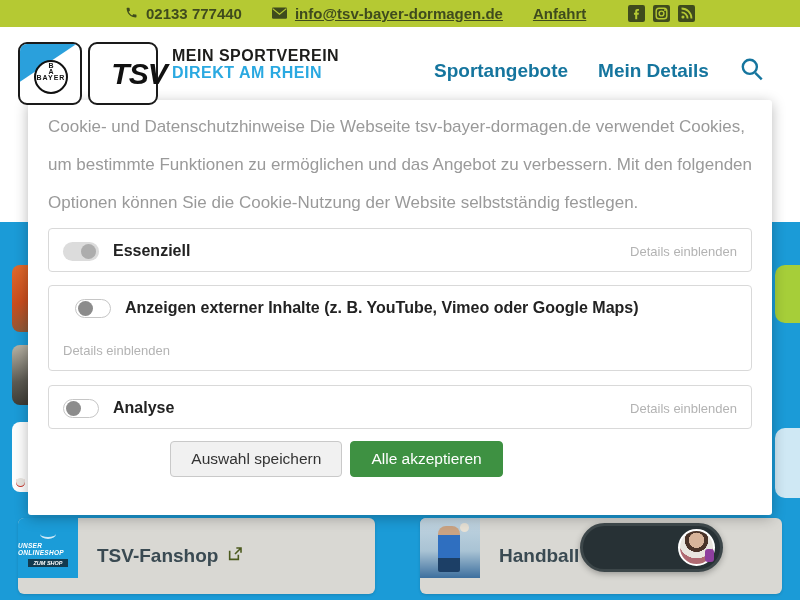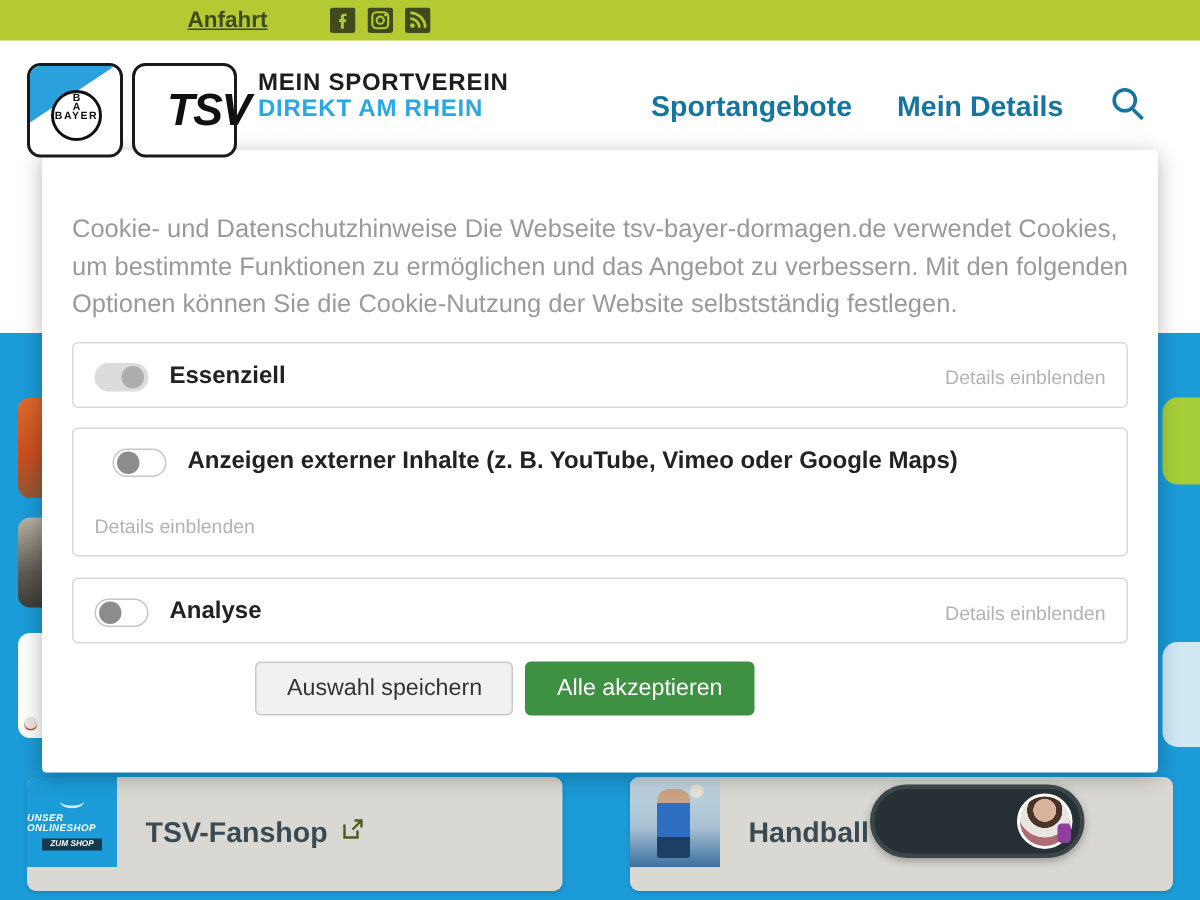--- a/index.html
+++ b/index.html
@@ -33,21 +33,21 @@
   .teal { position:absolute; left:0; top:222px; width:800px; height:378px; background:#1b9bd7; }
   .frag { position:absolute; }
   .frag-orange { left:12px; top:265px; width:17px; height:67px; border-radius:8px 0 0 8px; background:linear-gradient(160deg,#e06a2c 0%,#c94d1e 55%,#8a5a3a 100%); }
   .frag-dark { left:12px; top:345px; width:17px; height:60px; border-radius:8px 0 0 8px; background:linear-gradient(170deg,#b9b4a6 0%,#5c5a52 60%,#3c3a34 100%); }
   .frag-white { left:12px; top:422px; width:17px; height:70px; border-radius:8px 0 0 8px; background:#fdfdfd; }
   .frag-white::after { content:""; position:absolute; left:4px; bottom:5px; width:9px; height:9px; border-radius:50%; background:#e9e6e1; box-shadow:0 -1px 0 #c9352b inset; }
   .frag-green { left:775px; top:265px; width:25px; height:58px; border-radius:10px 0 0 10px; background:#a6ce39; }
   .frag-blue { left:775px; top:428px; width:25px; height:70px; border-radius:10px 0 0 10px; background:#cfe8f4; }
   
   .dialog { position:absolute; left:28px; top:100px; width:744px; height:415px; background:#fff; border-radius:3px; box-shadow:0 3px 14px rgba(0,0,0,.28); z-index:20; }
-  .dialog-text { position:absolute; left:20px; top:8px; width:706px; font-size:17px; line-height:25px; color:#9a9a9a;margin-top:32px; }
+  .dialog-text { position:absolute; left:20px; top:8px; width:706px; font-size:17px; line-height:38px; color:#9a9a9a; }
   .opt-row { position:absolute; left:20px; width:704px; border:1px solid #d9d9d9; border-radius:4px; background:#fff; }
   .row1 { top:128px; height:44px; }
   .row2 { top:185px; height:86px;padding-left:12px; }
   .row3 { top:285px; height:44px; }
   .opt-line { display:flex; align-items:center; height:44px; padding:0 14px; gap:14px; }
   .opt-label { font-size:16px; font-weight:700; color:#222; flex:0 1 auto; }
   .details { font-size:13px; color:#b3b3b3; cursor:pointer; }
   .details.right { margin-left:auto; }
   .details.below { position:absolute; left:14px; bottom:12px; }
   .toggle { position:relative; width:36px; height:19px; border-radius:10px; flex:none; cursor:pointer; }
@@ -76,20 +76,37 @@
   
   .pill { position:absolute; left:580px; top:523px; width:143px; height:49px; border-radius:25px; background:#273135; border:3px solid #3c4649; z-index:40; box-shadow:0 2px 6px rgba(0,0,0,.3); cursor:pointer; }
   .avatar { position:absolute; right:5px; top:3px; width:37px; height:37px; border-radius:50%; background:radial-gradient(circle at 50% 28%, #d8b49a 0 26%, #4a3328 27% 40%, #e9e5df 41% 62%, #b06a72 63% 100%); border:2px solid #fff; }
   .avatar::after { content:""; position:absolute; right:-1px; bottom:2px; width:9px; height:13px; background:#8e3f9e; border-radius:3px; }
 </style>
 </head>
 <body>
 
 <div class="topbar">
   <div class="topbar-inner">
+    <div class="topbar-item">
+      <span>
+        <svg width="13" height="13" viewBox="0 0 24 24">
+            <path fill="#3f4b1d" d="M6.6 10.8c1.4 2.8 3.8 5.1 6.6 6.6l2.2-2.2c.3-.3.7-.4 1-.2 1.2.4 2.5.6 3.8.6.6 0 1 .4 1 1V20c0 .6-.4 1-1 1C10.6 21 3 13.4 3 4c0-.6.4-1 1-1h3.5c.6 0 1 .4 1 1 0 1.3.2 2.6.6 3.8.1.3 0 .7-.2 1l-2.3 2z"></path>
+          </svg>
+      </span>
+      <span>02133 777440</span>
+    </div>
+    <div class="topbar-item">
+      <span>
+        <svg width="15" height="12" viewBox="0 0 24 18">
+            <rect x="0" y="0" width="24" height="18" rx="2" fill="#3f4b1d"></rect>
+            <path d="M1 2 12 11 23 2" stroke="#b5c933" stroke-width="2" fill="none"></path>
+          </svg>
+      </span>
+      <span class="u">info@tsv-bayer-dormagen.de</span>
+    </div>
     <span class="u">Anfahrt</span>
     <div class="social">
       <span>
         <svg width="17" height="17" viewBox="0 0 24 24">
             <rect width="24" height="24" rx="3" fill="#3f4b1d"></rect>
             <path d="M15.5 8H14c-.6 0-1 .4-1 1v2h2.4l-.4 2.6H13V20h-2.8v-6.4H8.4V11h1.8V8.8c0-1.9 1.1-3 3-3h2.3V8z" fill="#b5c933"></path>
           </svg>
       </span>
       <span>
         <svg width="17" height="17" viewBox="0 0 24 24">

